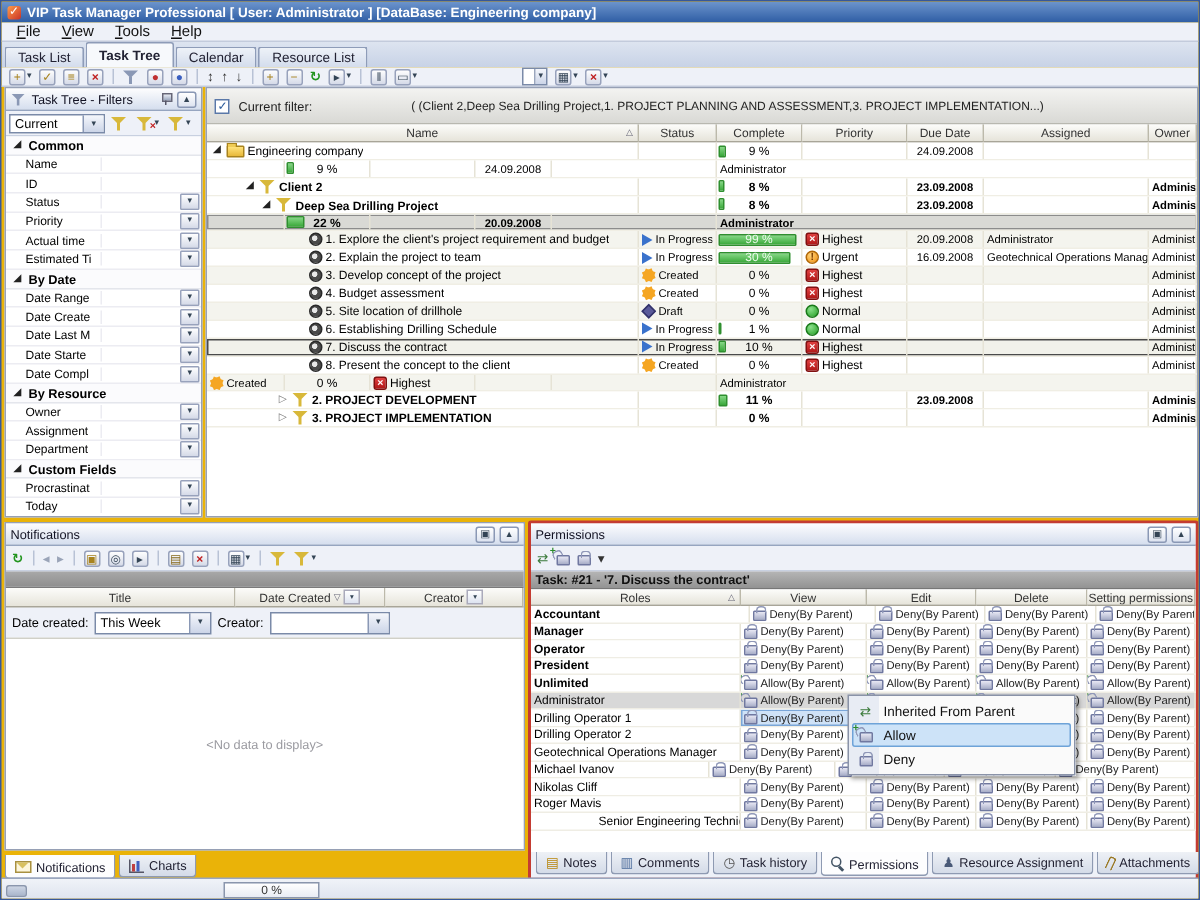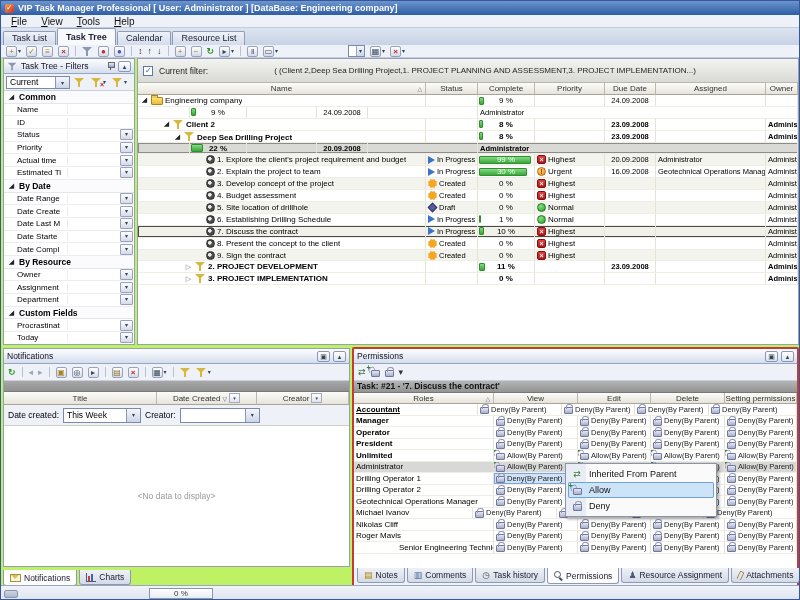--- a/index.html
+++ b/index.html
@@ -1,18 +1,18 @@
 <!DOCTYPE html>
 <html><head>
 <meta charset="utf-8">
 <style>
 *{margin:0;padding:0;box-sizing:border-box}
 html,body{width:800px;height:600px;overflow:hidden}
 body{font-family:"Liberation Sans","DejaVu Sans",sans-serif;background:#c8d3e5;font-size:10px}
-#app{position:relative;width:800px;height:600px;background:#bef264;border:1px solid #36589a;overflow:hidden}
+#app{position:relative;width:800px;height:600px;background:#eab308;border:1px solid #36589a;overflow:hidden}
 
 
 #titlebar{position:absolute;left:0;top:0;right:0;height:14px;background:linear-gradient(#6d95cd,#2e5da4);color:#fff;font-size:9px;font-weight:bold;display:flex;align-items:center;padding:0 4px;gap:4px;white-space:nowrap;overflow:hidden}
 .logo{width:9px;height:9px;border-radius:2px;background:linear-gradient(135deg,#ff9c4a,#c93226);position:relative;flex:none}
 .logo::after{content:"✓";position:absolute;left:1px;top:-1px;font-size:8px;color:#fff}
 #menubar{position:absolute;left:0;top:14px;right:0;height:13px;background:#eef1f8;border-bottom:1px solid #c3cbdc;display:flex;align-items:center;padding-left:3px;font-size:10px}
 .menu-item{padding:0 7px;color:#111}
 #tabbar{position:absolute;left:0;top:27px;right:0;height:17px;background:linear-gradient(#dde4f0,#c7d2e6);display:flex;align-items:flex-end;gap:1px;padding:0 2px}
 .ttab{height:14px;line-height:13px;padding:0 8px;font-size:9px;background:linear-gradient(#eef2f8,#d3dcec);border:1px solid #8e9cb8;border-bottom:none;border-radius:2px 2px 0 0;color:#223}
 .ttab.active{background:#f7f9fc;font-weight:bold;height:17px;line-height:16px}
@@ -623,25 +623,20 @@
           </div>
           <div class="gc cprio" style="width: 70px;">
             <span class="pr-h">×</span>
             <span class="gt">Highest</span>
           </div>
           <div class="gc cdue" style="width: 51px;"></div>
           <div class="gc casg" style="width: 110px;"></div>
           <div class="gc cown" style="flex: 1 1 0%;">Administrator</div>
         </div>
         <div class="grow stripe">
-          <div class="gc cname" style="width: 288px; padding-left: 57px;">
-            <span class="exp"></span>
-            <span class="tk"></span>
-            <span class="gt">9. Sign the contract</span>
-          </div>
           <div class="gc cstat" style="width: 52px;">
             <span class="st-cr"></span>
             <span class="gt">Created</span>
           </div>
           <div class="gc ccomp" style="width: 57px;">
             <span class="pv">0 %</span>
           </div>
           <div class="gc cprio" style="width: 70px;">
             <span class="pr-h">×</span>
             <span class="gt">Highest</span>
@@ -790,21 +785,21 @@
     <div id="taskheaderbar">Task: #21 - '7. Discuss the contract'</div>
     <div id="permheader">
         <div class="gh" style="width: 140px;">Roles<span class="sortup" style="position: absolute; right: 3px;">△</span></div>
         <div class="gh" style="width: 84px;">View</div>
         <div class="gh" style="width: 73px;">Edit</div>
         <div class="gh" style="width: 74px;">Delete</div>
         <div class="gh" style="flex: 1 1 0%;">Setting permissions</div>
       </div>
     <div id="permrows">
         <div class="prow b">
-          <div class="pc role" style="width: 124px; text-decoration: underline;">Accountant</div>
+          <div class="pc role" style="width: 146px;">Accountant</div>
           <div class="pc" style="width: 84px;">
             <span class="lk"></span>
             <span class="pval">Deny(By Parent)</span>
           </div>
           <div class="pc" style="width: 73px;">
             <span class="lk"></span>
             <span class="pval">Deny(By Parent)</span>
           </div>
           <div class="pc" style="width: 74px;">
             <span class="lk"></span>

